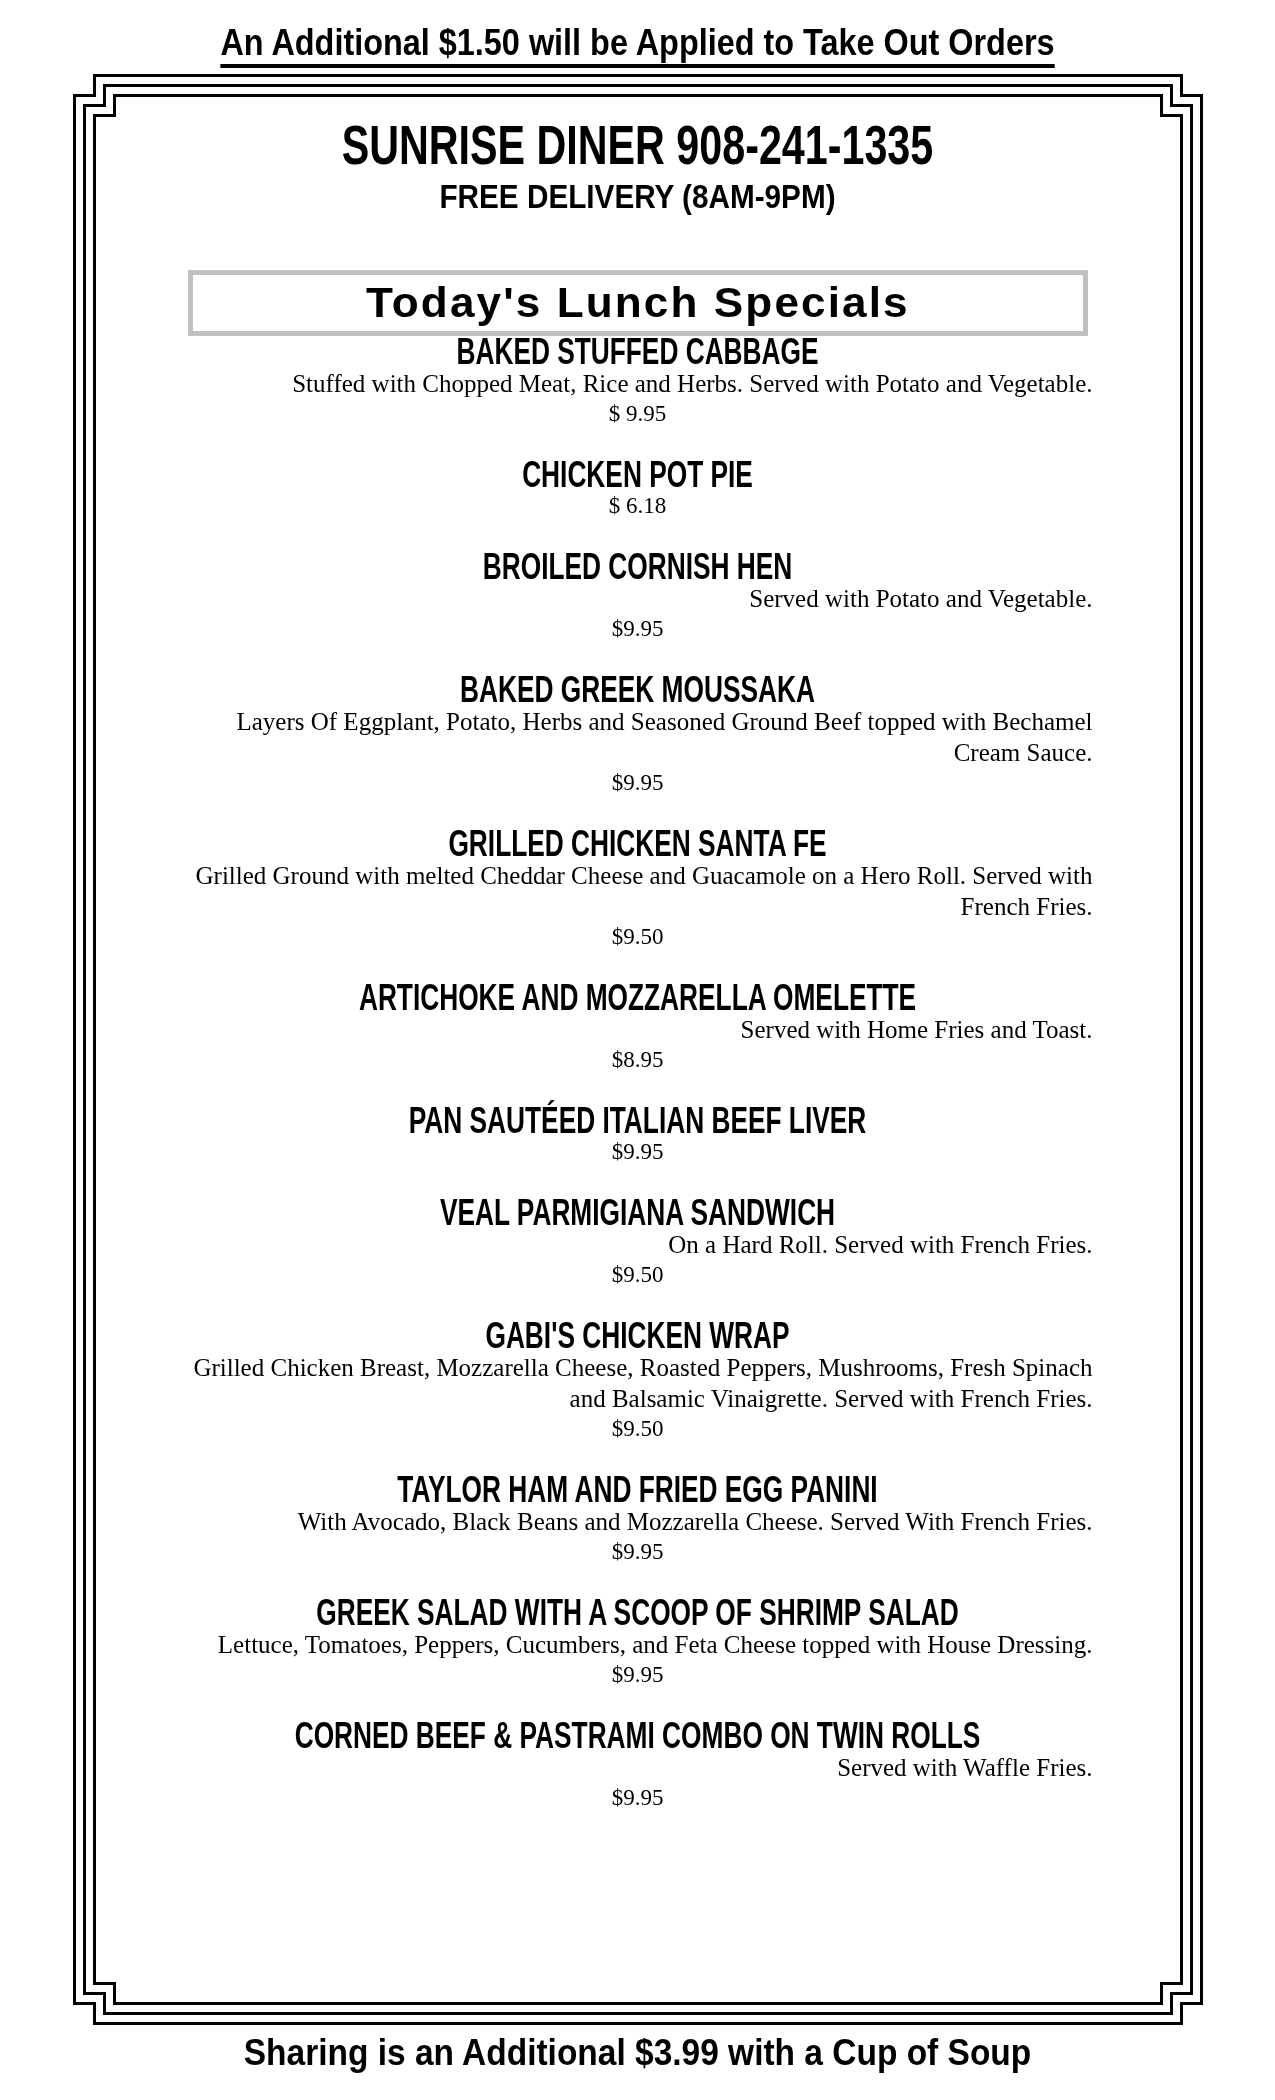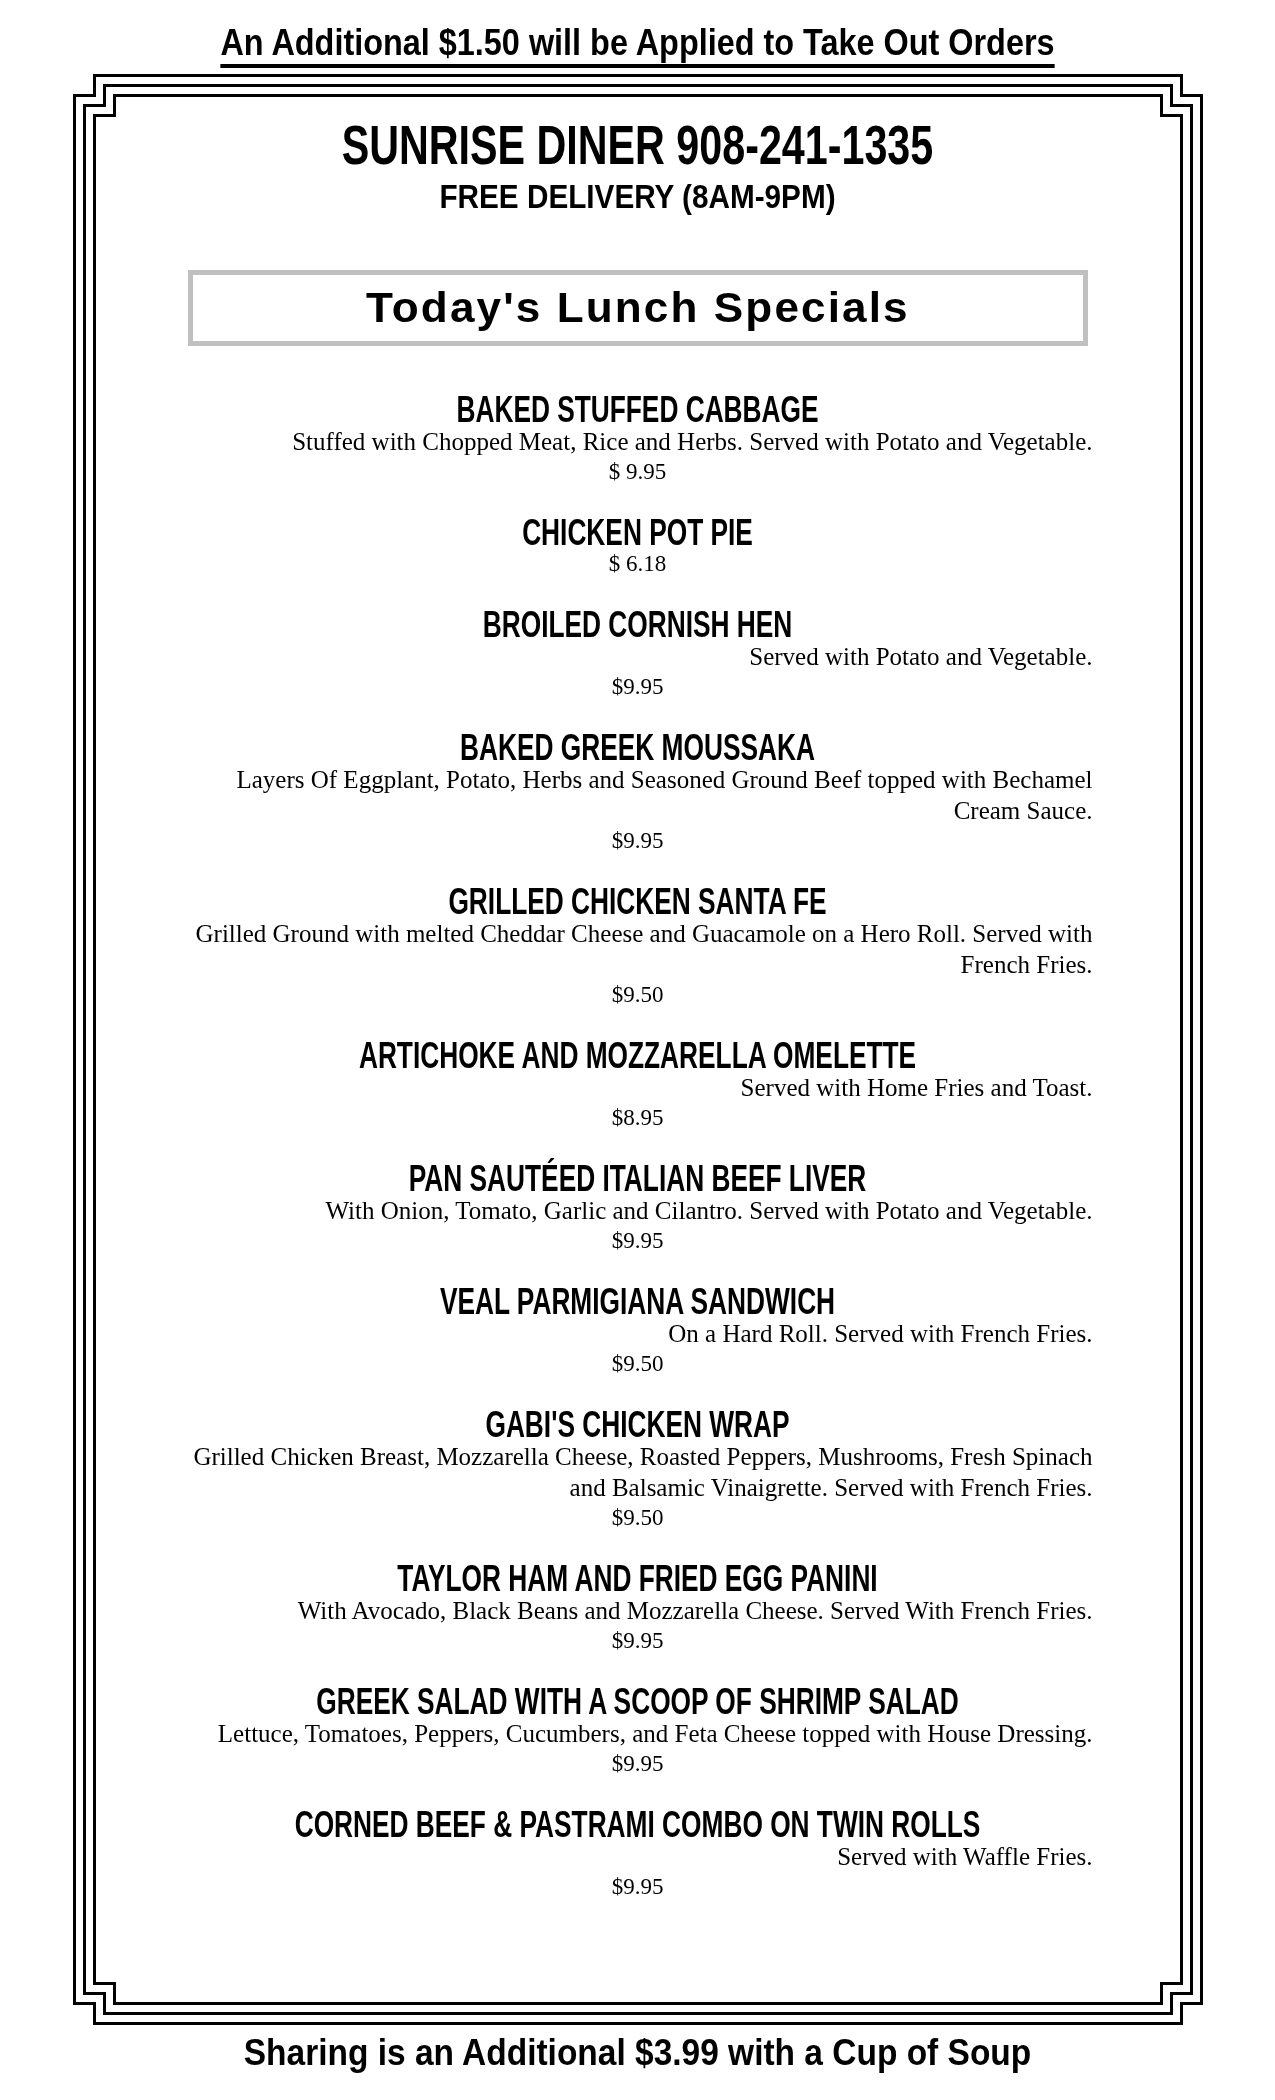--- a/index.html
+++ b/index.html
@@ -40,33 +40,33 @@
     transform:scaleX(.75); transform-origin:center;
     white-space:nowrap;
   }
   .delivery {
     margin-top:10px;
     font-size:33px; font-weight:bold; line-height:34px;
     transform:scaleX(.9); transform-origin:center;
     white-space:nowrap;
   }
   .specials-box {
-    width:900px; height:76px;
+    width:900px; height:66px;
     margin:56px auto 0 auto;
     border:5px solid #c0c0c0;
     display:flex; align-items:center; justify-content:center;
   }
   .specials-title {
     font-size:42px; font-weight:bold;
     letter-spacing:2px;
     transform:scaleX(1.05); transform-origin:center;
     white-space:nowrap;
   }
 
-  .menu-items { margin-top:48px; }
+  .menu-items { }
   .item { margin-bottom:30px; }
   .item-title {
     font-size:36px; font-weight:bold; line-height:32px;
     transform:scaleX(.73); transform-origin:center;
     white-space:nowrap;
   }
   .item-desc {
     font-family:"Liberation Serif", serif;
     font-size:25px; line-height:31px;
     max-width:910px; margin:0 auto;text-align:right;
@@ -145,21 +145,20 @@
   </div>
 
   <div class="item">
     <div class="item-title">ARTICHOKE AND MOZZARELLA OMELETTE</div>
     <div class="item-desc">Served with Home Fries and Toast.</div>
     <div class="item-price">$8.95</div>
   </div>
 
   <div class="item">
     <div class="item-title">PAN SAUTÉED ITALIAN BEEF LIVER</div>
-    <div class="item-desc">With Onion, Tomato, Garlic and Cilantro. Served with Potato and Vegetable.</div>
     <div class="item-price">$9.95</div>
   </div>
 
   <div class="item">
     <div class="item-title">VEAL PARMIGIANA SANDWICH</div>
     <div class="item-desc">On a Hard Roll. Served with French Fries.</div>
     <div class="item-price">$9.50</div>
   </div>
 
   <div class="item">

